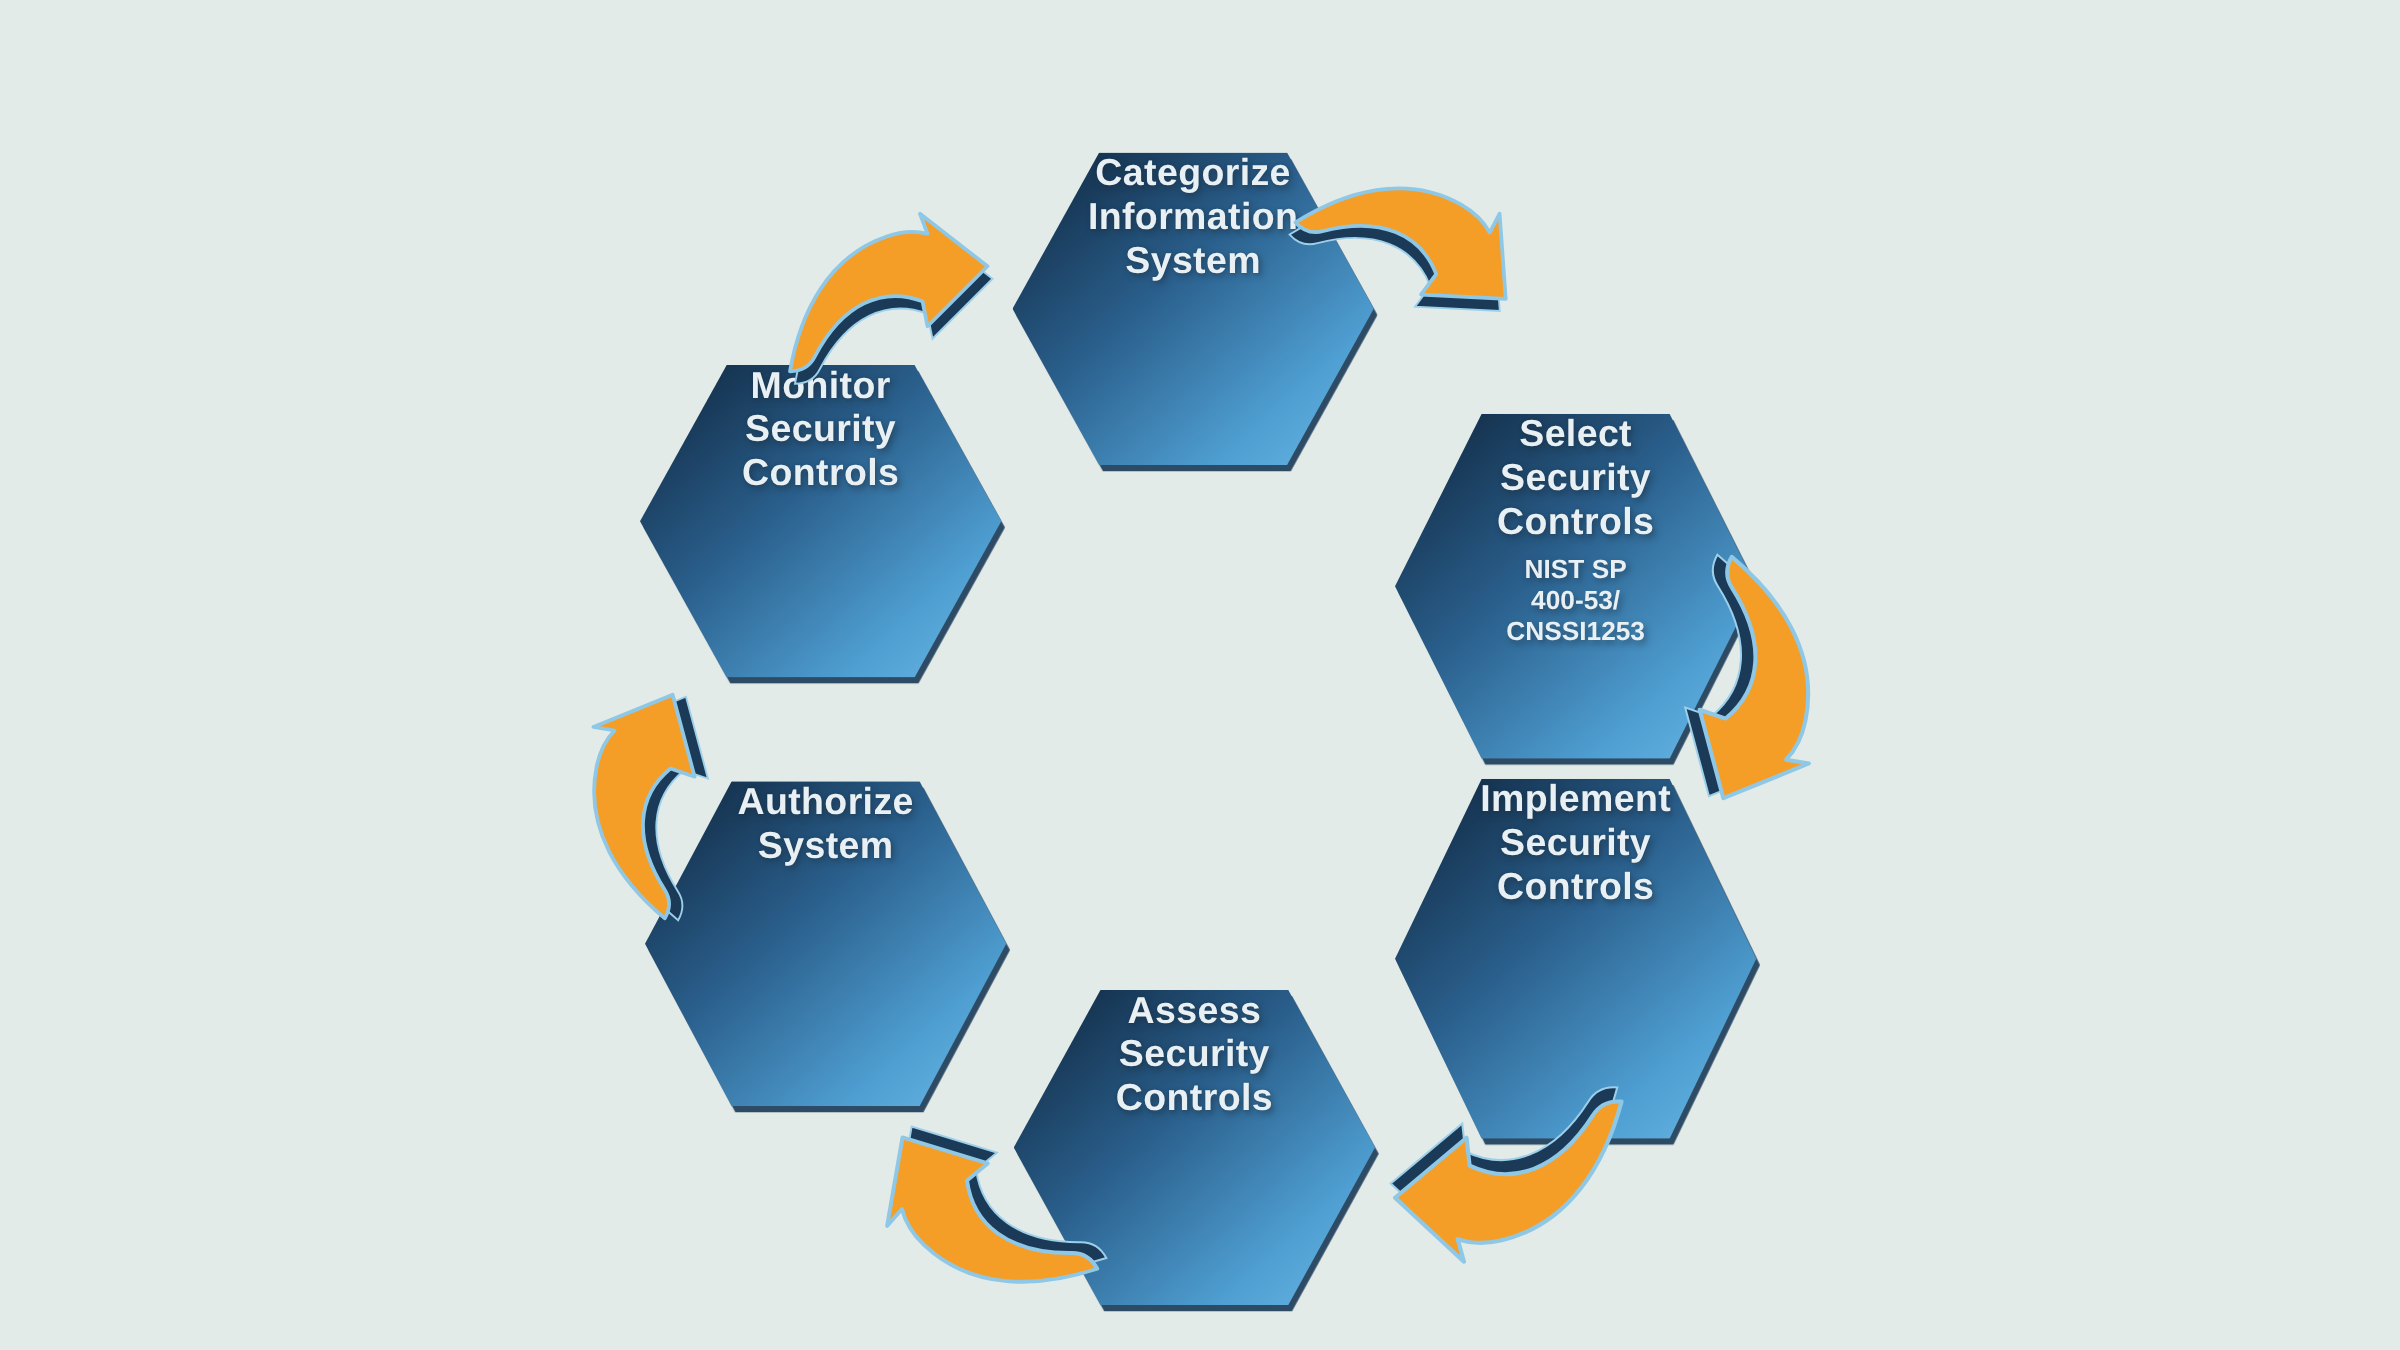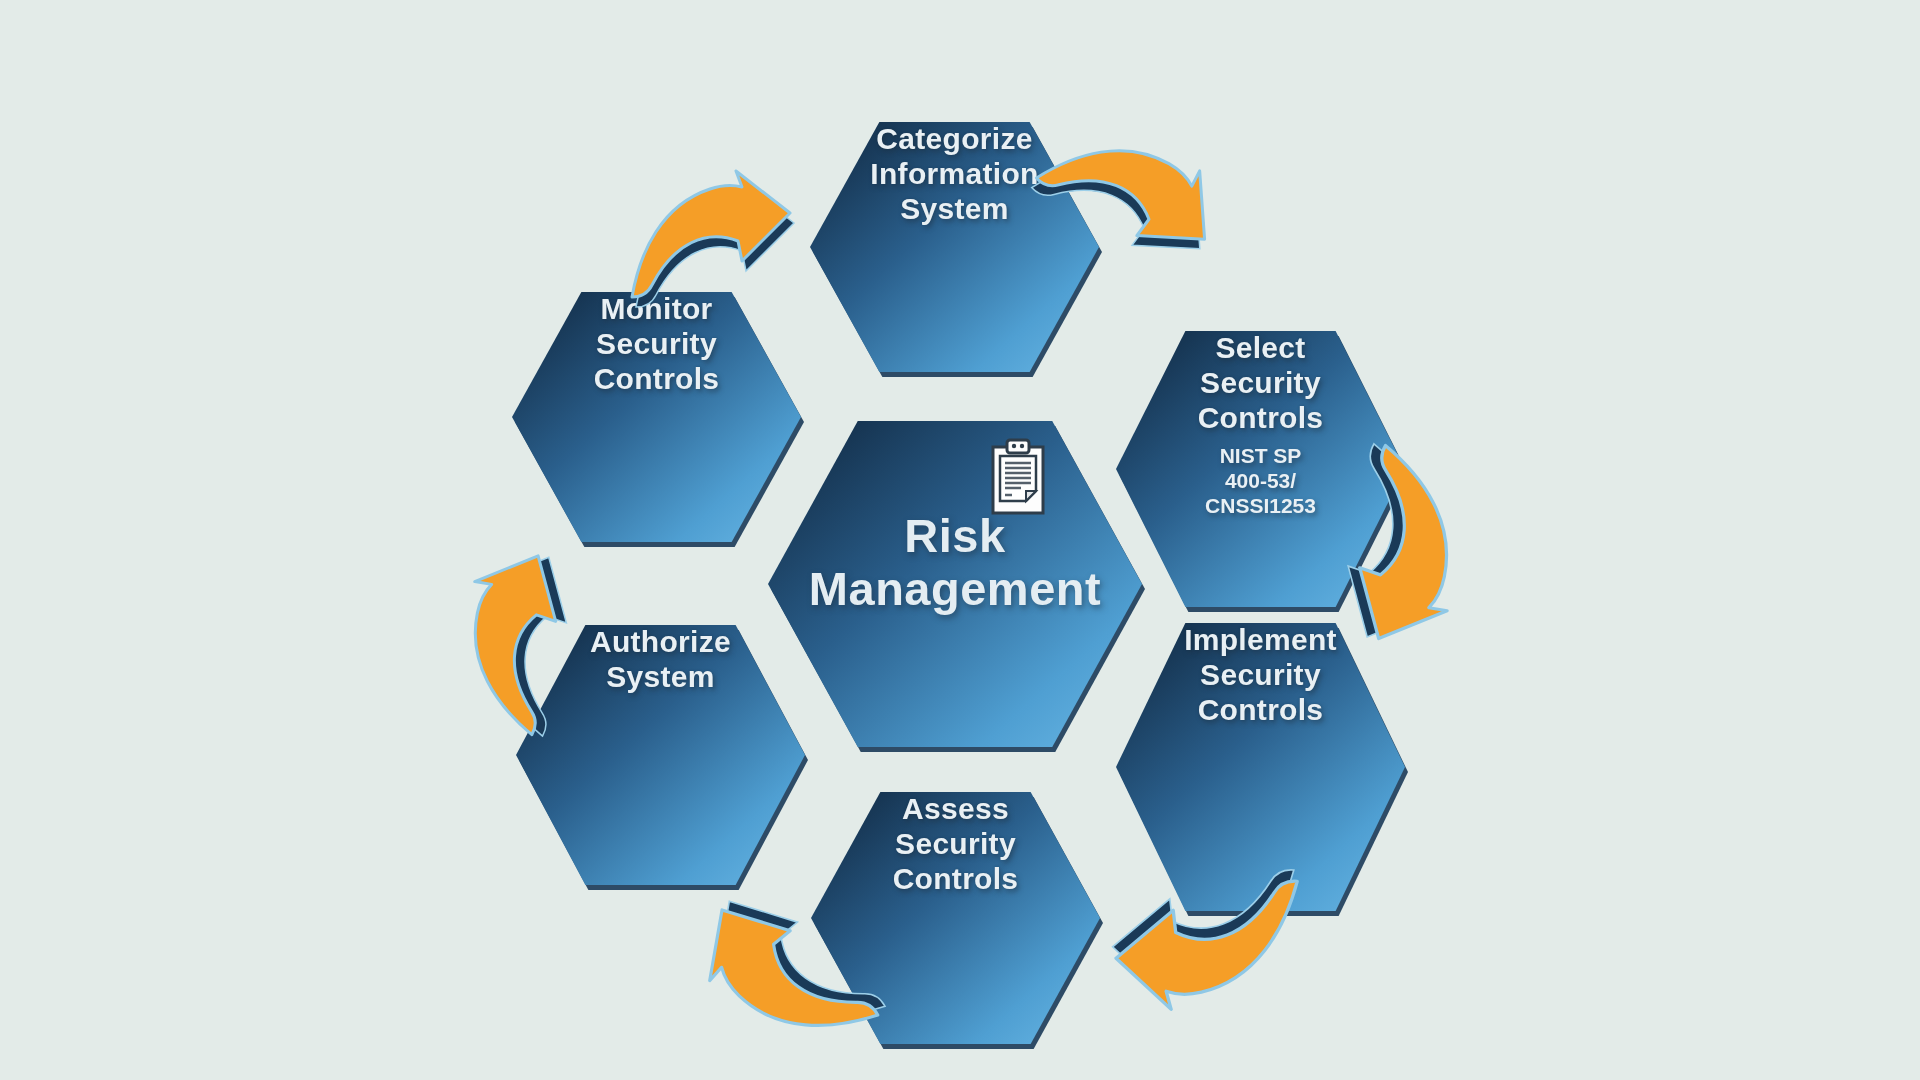--- a/index.html
+++ b/index.html
@@ -74,41 +74,20 @@
   <defs>
     <g id="swoosh">
       <path class="swoosh-shadow" transform="translate(4,10)" d="M14 132 C22 86 44 40 92 24 C104 20 116 20 124 22 L118 6 L172 48 L124 96 L120 76 C88 64 56 78 34 120 C30 128 24 132 14 132 Z"></path>
       <path class="swoosh-main" d="M14 132 C22 86 44 40 92 24 C104 20 116 20 124 22 L118 6 L172 48 L124 96 L120 76 C88 64 56 78 34 120 C30 128 24 132 14 132 Z"></path>
     </g>
   </defs>
 </svg>
 
 <div id="canvas">
 
-  <div class="hex-wrap pos-hub">
-    <div class="hex">
-      <svg class="hub-icon" width="56" height="78" viewBox="0 0 56 78">
-        <rect x="3" y="9" width="50" height="66" fill="#fdfdfd" stroke="#2e3d4a" stroke-width="3"></rect>
-        <rect x="17" y="2" width="22" height="13" rx="3" fill="#fdfdfd" stroke="#2e3d4a" stroke-width="3"></rect>
-        <circle cx="24" cy="8" r="2.2" fill="#2e3d4a"></circle>
-        <circle cx="32" cy="8" r="2.2" fill="#2e3d4a"></circle>
-        <path d="M10 18 H46 V53 L36 63 H10 Z" fill="#ffffff" stroke="#2e3d4a" stroke-width="2.5"></path>
-        <path d="M46 53 L36 53 L36 63 Z" fill="#e4e7e9" stroke="#2e3d4a" stroke-width="2"></path>
-        <line x1="15" y1="25" x2="41" y2="25" stroke="#55606b" stroke-width="2.5"></line>
-        <line x1="15" y1="30" x2="41" y2="30" stroke="#55606b" stroke-width="2.5"></line>
-        <line x1="15" y1="35" x2="41" y2="35" stroke="#55606b" stroke-width="2.5"></line>
-        <line x1="15" y1="40" x2="41" y2="40" stroke="#55606b" stroke-width="2.5"></line>
-        <line x1="15" y1="45" x2="41" y2="45" stroke="#55606b" stroke-width="2.5"></line>
-        <line x1="15" y1="50" x2="31" y2="50" stroke="#55606b" stroke-width="2.5"></line>
-        <line x1="15" y1="57" x2="22" y2="57" stroke="#55606b" stroke-width="2.5"></line>
-      </svg>
-      <div class="hub-label">Risk
-Management</div>
-    </div>
-  </div>
 
   <div class="hex-wrap pos-categorize">
     <div class="hex">
       <div class="step-label">Categorize
 Information
 System</div>
     </div>
   </div>
 
   <div class="hex-wrap pos-select">

